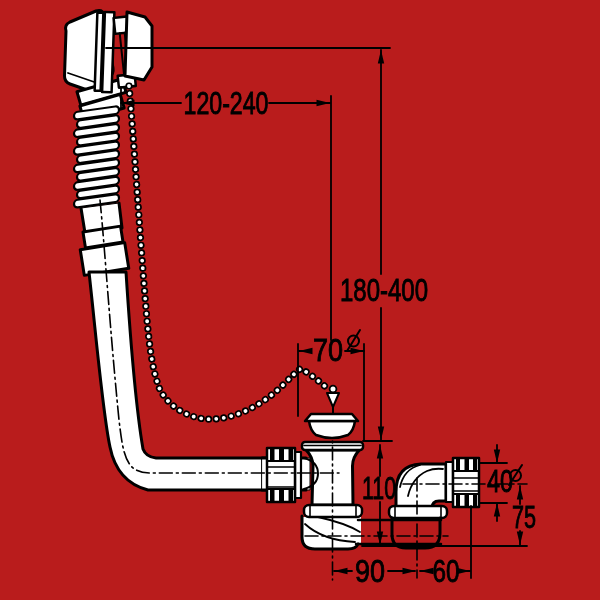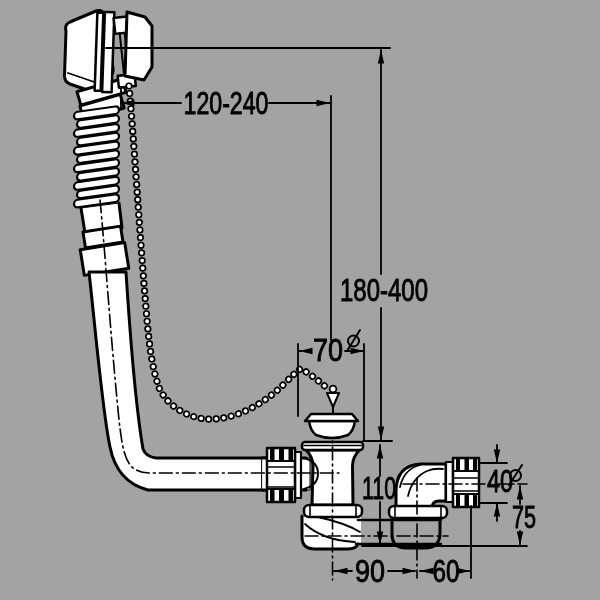--- a/index.html
+++ b/index.html
@@ -1,16 +1,16 @@
 <!DOCTYPE html>
 <html><head>
 <meta charset="utf-8">
 <style>
   html,body{margin:0;padding:0;background:#fff;}
-  #stage{width:600px;height:600px;position:relative;background:#a3a3a3;}
+  #stage{width:600px;height:600px;position:relative;background:#b91c1c;}
   svg text{font-family:"Liberation Sans",sans-serif;}
 </style>
 </head>
 <body>
 
 <div id="stage">
 <svg width="600" height="600" viewBox="0 0 600 600">
   <g stroke="#000" fill="none" stroke-linecap="round" stroke-linejoin="round">
 
     <g>

